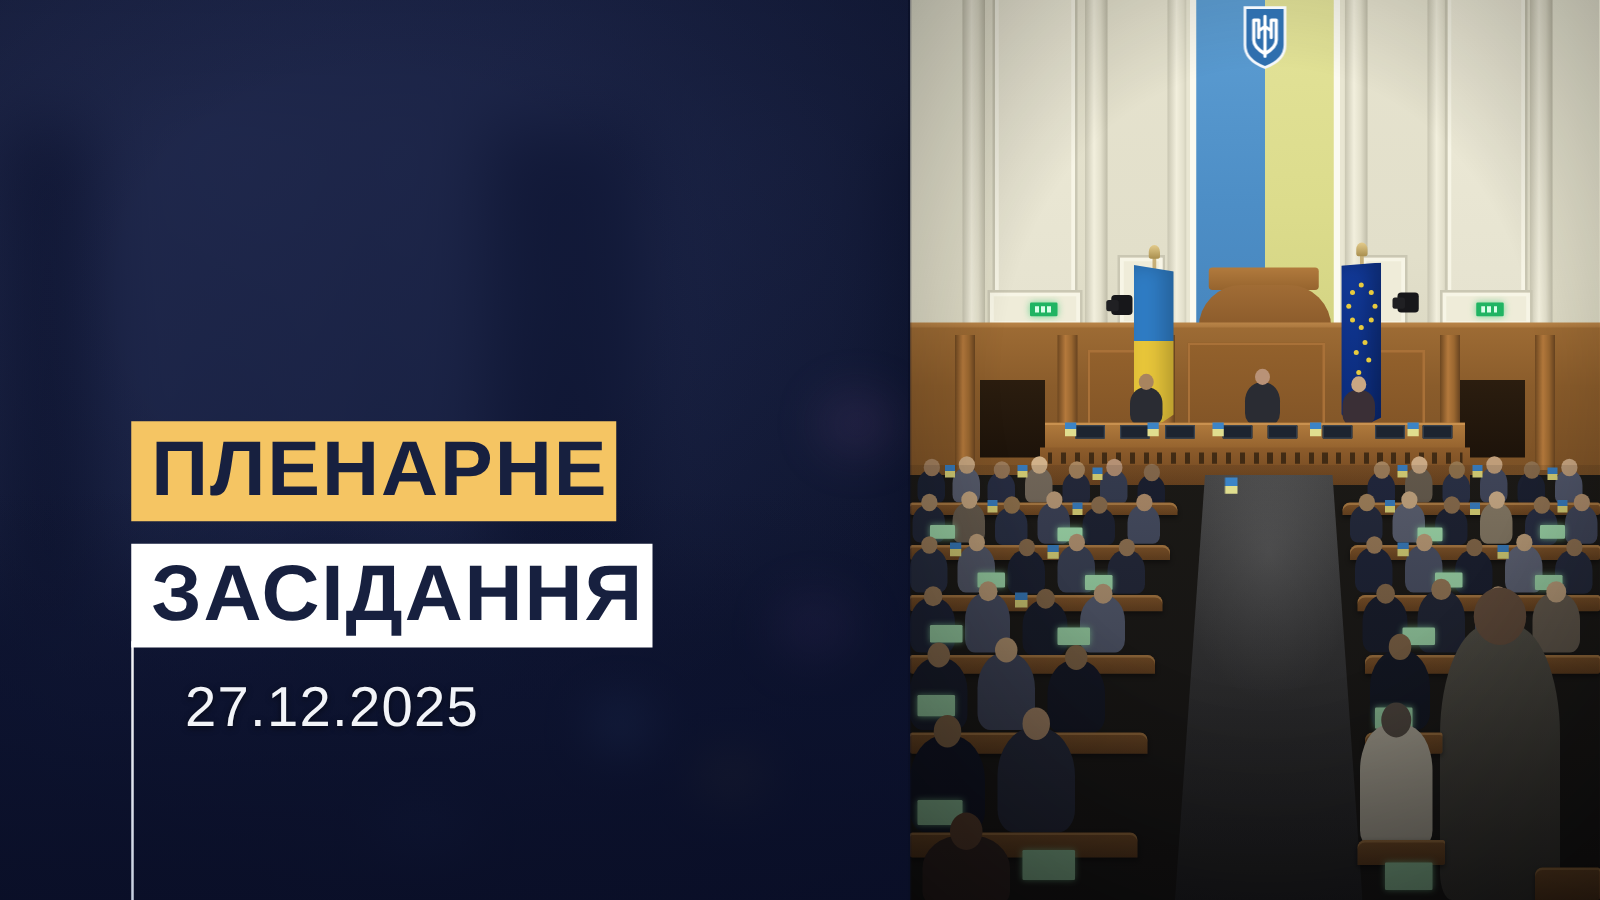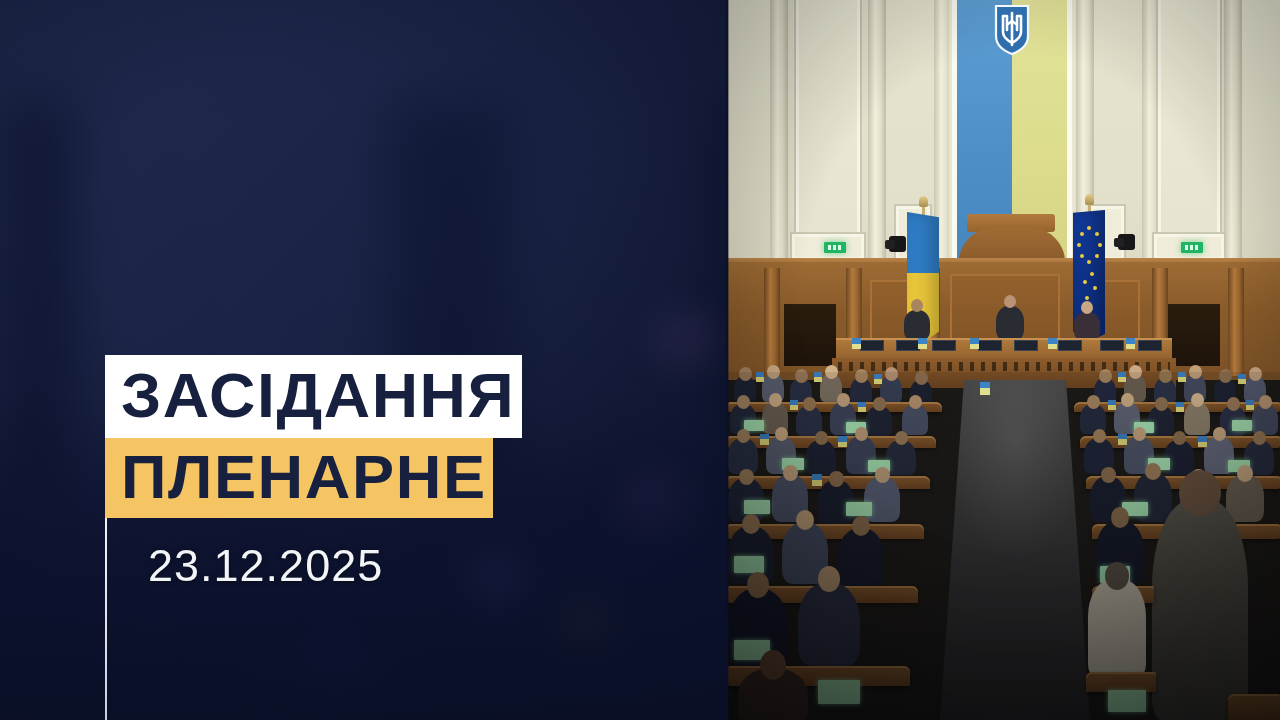--- a/index.html
+++ b/index.html
@@ -217,29 +217,29 @@
     <div class="fleck" style="left:618px;top:474px;width:70px;height:60px;background:rgba(120,86,168,.22);"></div>
     <div class="fleck" style="left:300px;top:640px;width:80px;height:56px;background:rgba(70,104,180,.22);"></div>
     <div class="fleck" style="left:654px;top:312px;width:64px;height:54px;background:rgba(124,84,150,.20);"></div>
 
     <div id="left-vignette"></div>
     <div id="left-bottomfade"></div>
 
     <div id="accent-rule"></div>
 
     <div id="title-block">
+      <div class="band" id="band-orange">
+        <span class="band-text">ПЛЕНАРНЕ</span>
+      </div>
       <div class="band" id="band-white">
         <span class="band-text">ЗАСІДАННЯ</span>
       </div>
-      <div class="band" id="band-orange">
-        <span class="band-text">ПЛЕНАРНЕ</span>
-      </div>
-    </div>
-
-    <div id="date-line">23.12.2025</div>
+    </div>
+
+    <div id="date-line">27.12.2025</div>
   </div>
 
   <div id="right-panel">
 
     <div class="wall-base"></div>
     <div class="marble" style="left:0;top:0;width:42px;height:372px;"></div>
     <div class="marble" style="left:512px;top:0;width:40px;height:372px;"></div>
 
     <div class="pilaster" style="left:42px;"></div>
     <div class="pilaster" style="left:140px;"></div>

